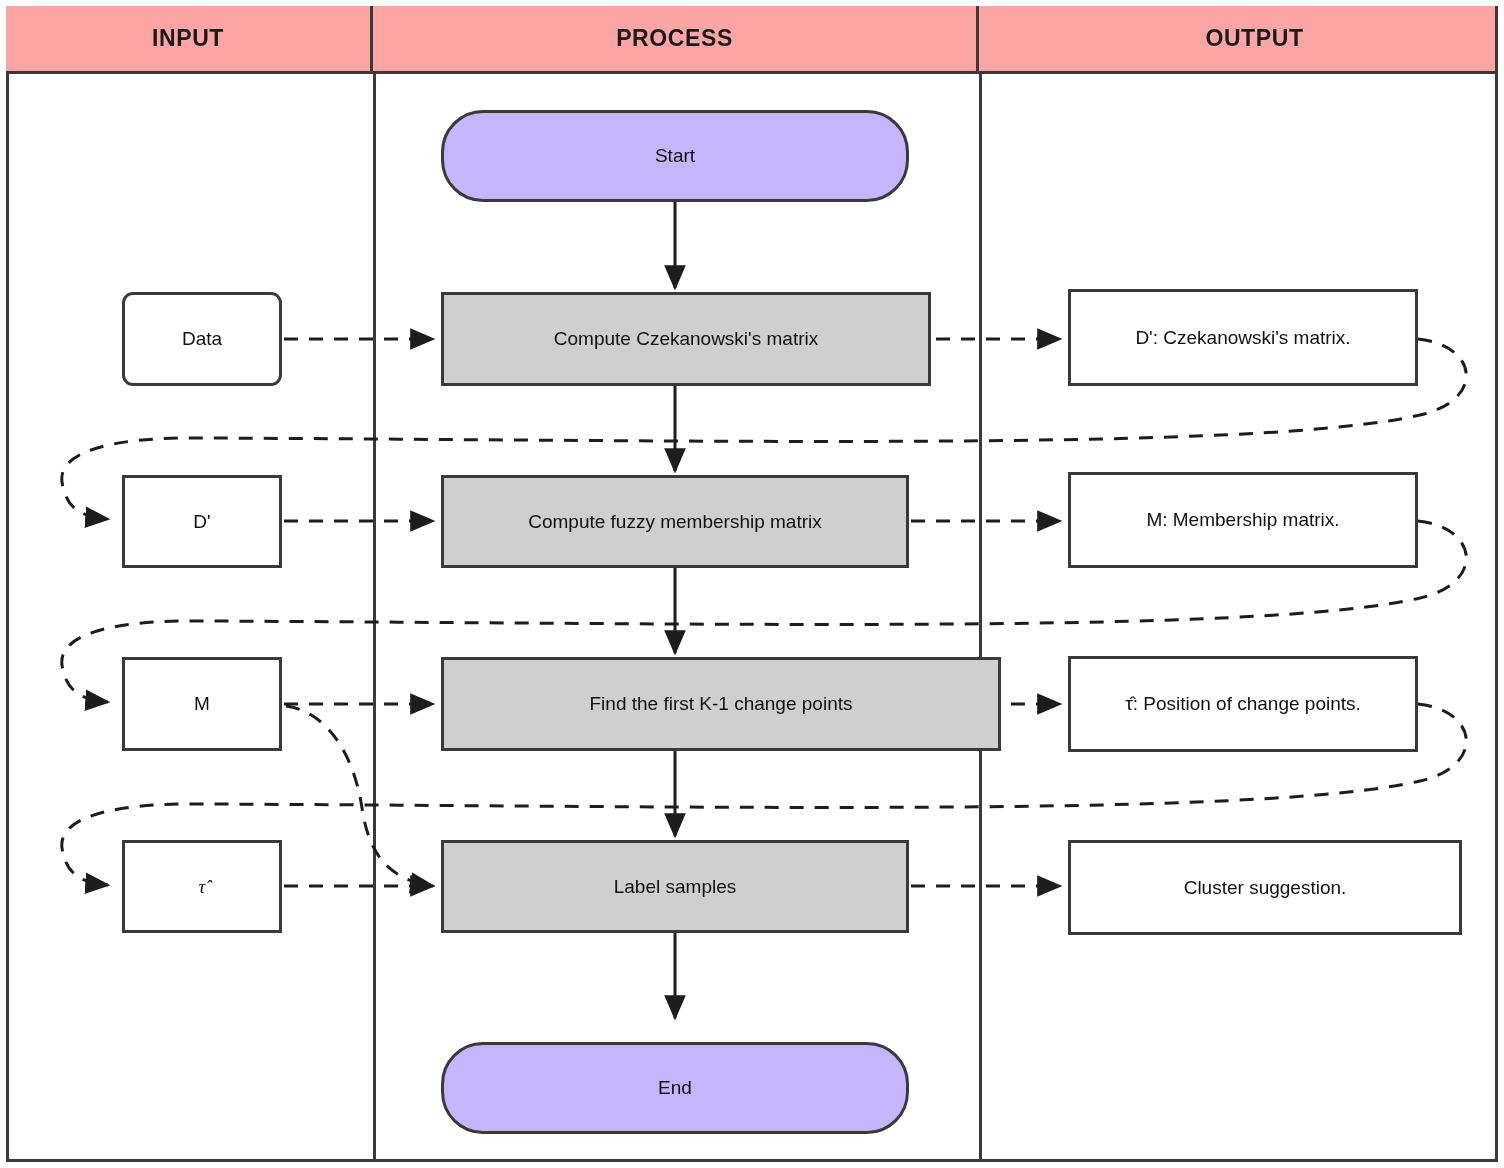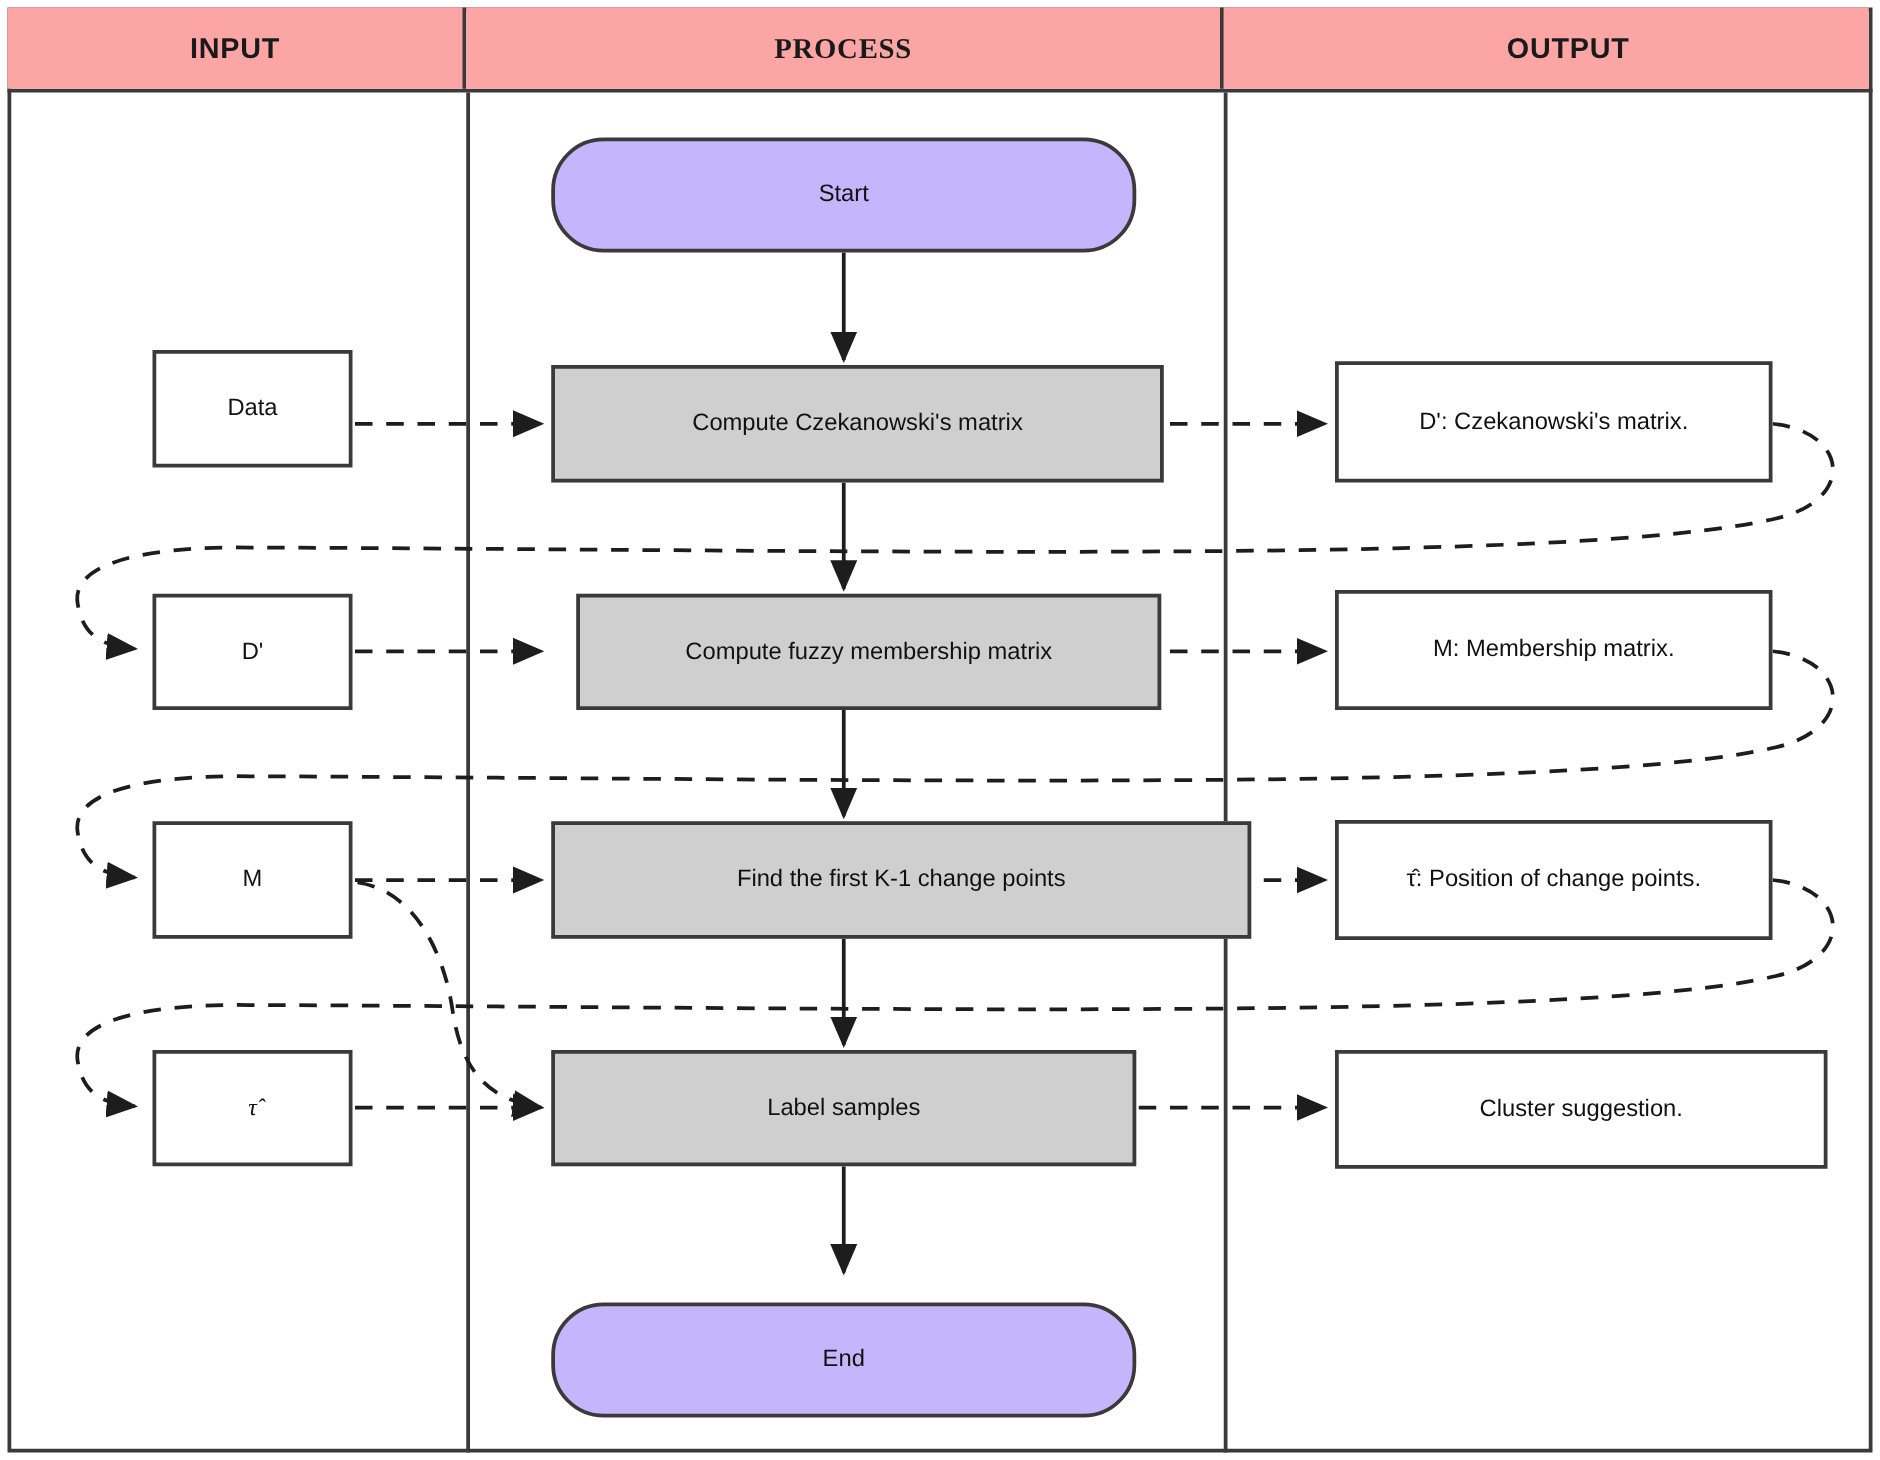--- a/index.html
+++ b/index.html
@@ -45,21 +45,21 @@
     display: flex;
     align-items: center;
     justify-content: center;
     box-sizing: border-box;
     font-weight: bold;
     font-size: 23px;
     letter-spacing: 0.6px;
     color: #1a1a1a;
   }
   .lane-header.col-input   { width: 367px; border-right: 3px solid #3a3a3a; }
-  .lane-header.col-process { width: 606px; border-right: 3px solid #3a3a3a; font-family: Liberation Serif, serif; }
+  .lane-header.col-process { width: 606px; border-right: 3px solid #3a3a3a; }
   .lane-header.col-output  { width: 516px; padding-left: 35px; }
 
   
   .lane-divider {
     position: absolute;
     top: 74px;
     width: 3px;
     height: 1088px;
     background: #3a3a3a;
   }
@@ -88,26 +88,26 @@
     border: 3px solid #3a3a3a;
   }
   .node.io {
     background: #ffffff;
     border: 3px solid #3a3a3a;
   }
 
   
   #node-start        { left: 441px; top: 110px; width: 468px; height: 92px; }
   #node-proc-1       { left: 441px; top: 292px; width: 490px; height: 94px; }
-  #node-proc-2       { left: 461px; top: 475px; width: 468px; height: 93px; }
+  #node-proc-2       { left: 441px; top: 475px; width: 468px; height: 93px; }
   #node-proc-3       { left: 441px; top: 657px; width: 560px; height: 94px; }
   #node-proc-4       { left: 441px; top: 840px; width: 468px; height: 93px; }
   #node-end          { left: 441px; top: 1022px; width: 468px; height: 92px; margin-top: 20px; }
 
-  #node-in-1         { left: 122px; top: 280px; width: 160px; height: 94px; }
+  #node-in-1         { left: 122px; top: 292px; width: 160px; height: 94px; border-radius: 11px; }
   #node-in-2         { left: 122px; top: 475px; width: 160px; height: 93px; }
   #node-in-3         { left: 122px; top: 657px; width: 160px; height: 94px; }
   #node-in-4         { left: 122px; top: 840px; width: 160px; height: 93px; }
 
   #node-out-1        { left: 1068px; top: 289px; width: 350px; height: 97px; }
   #node-out-2        { left: 1068px; top: 472px; width: 350px; height: 96px; }
   #node-out-3        { left: 1068px; top: 656px; width: 350px; height: 96px; }
   #node-out-4        { left: 1068px; top: 840px; width: 394px; height: 95px; }
 
   .math {

